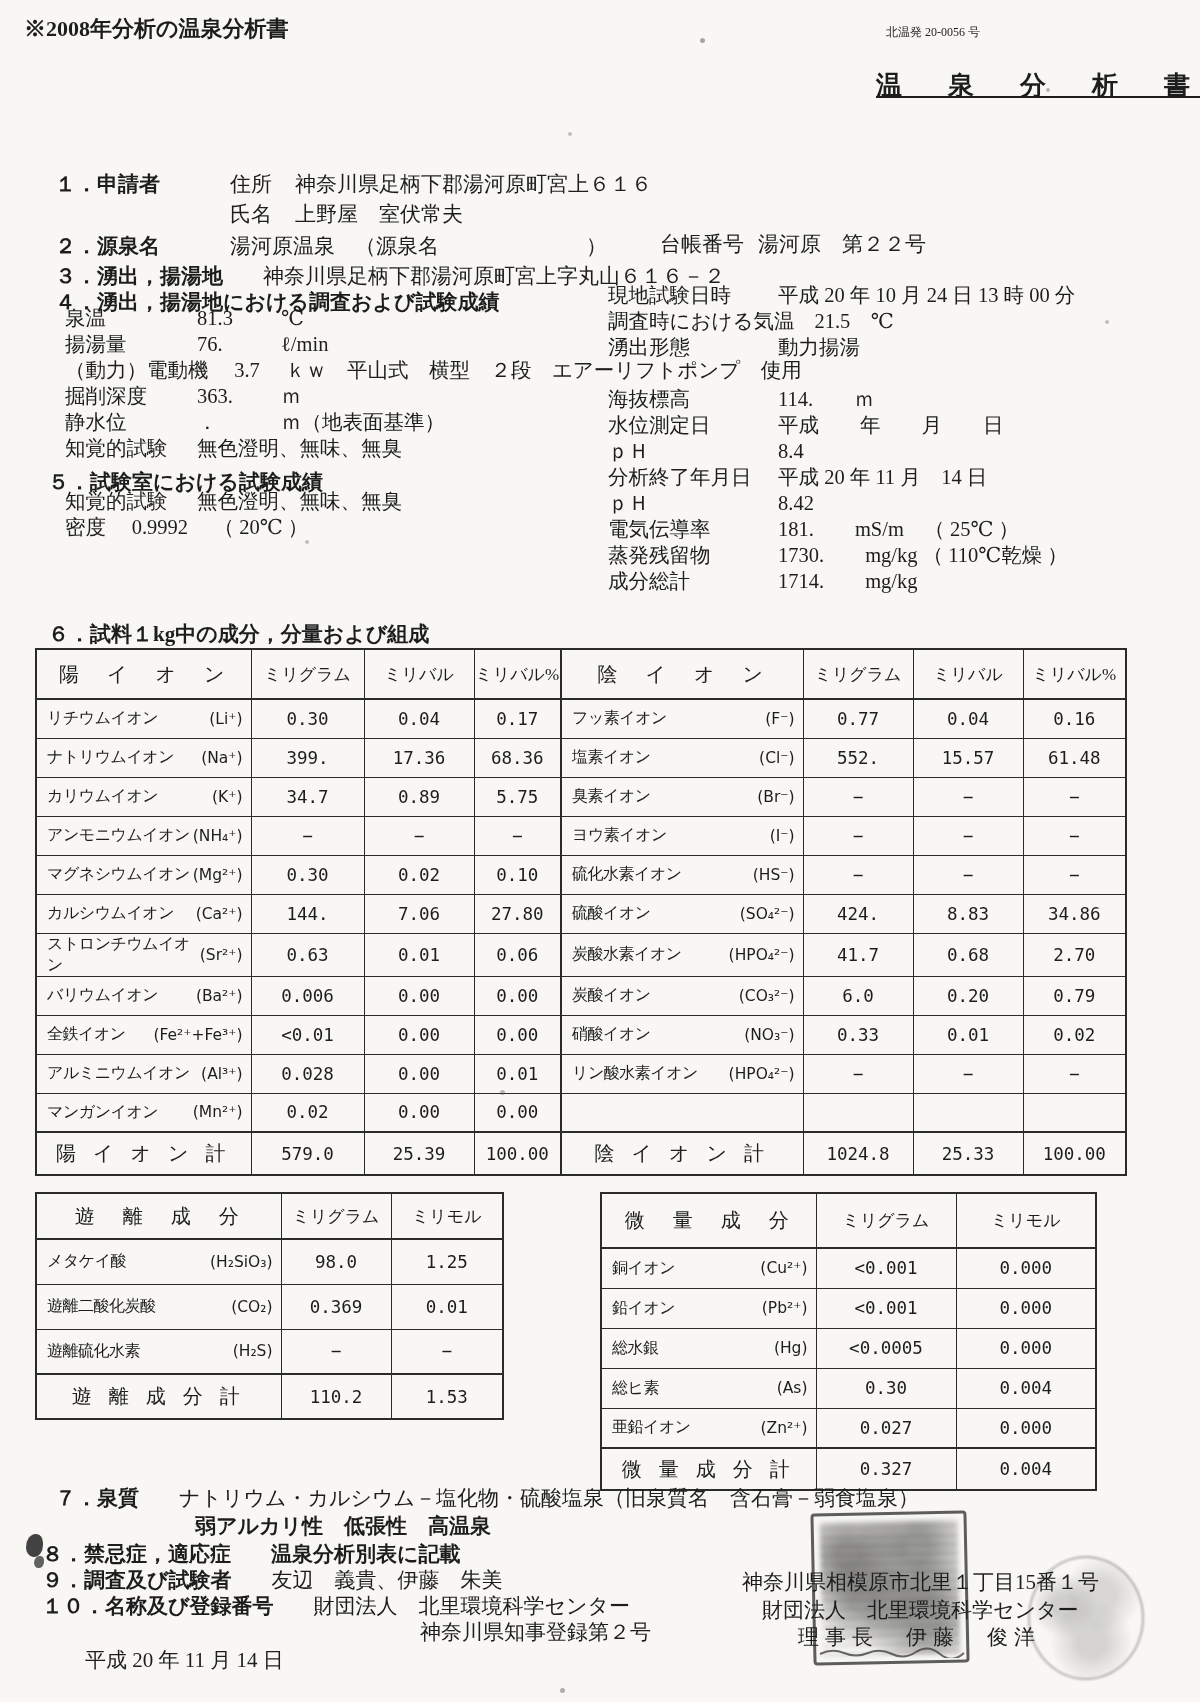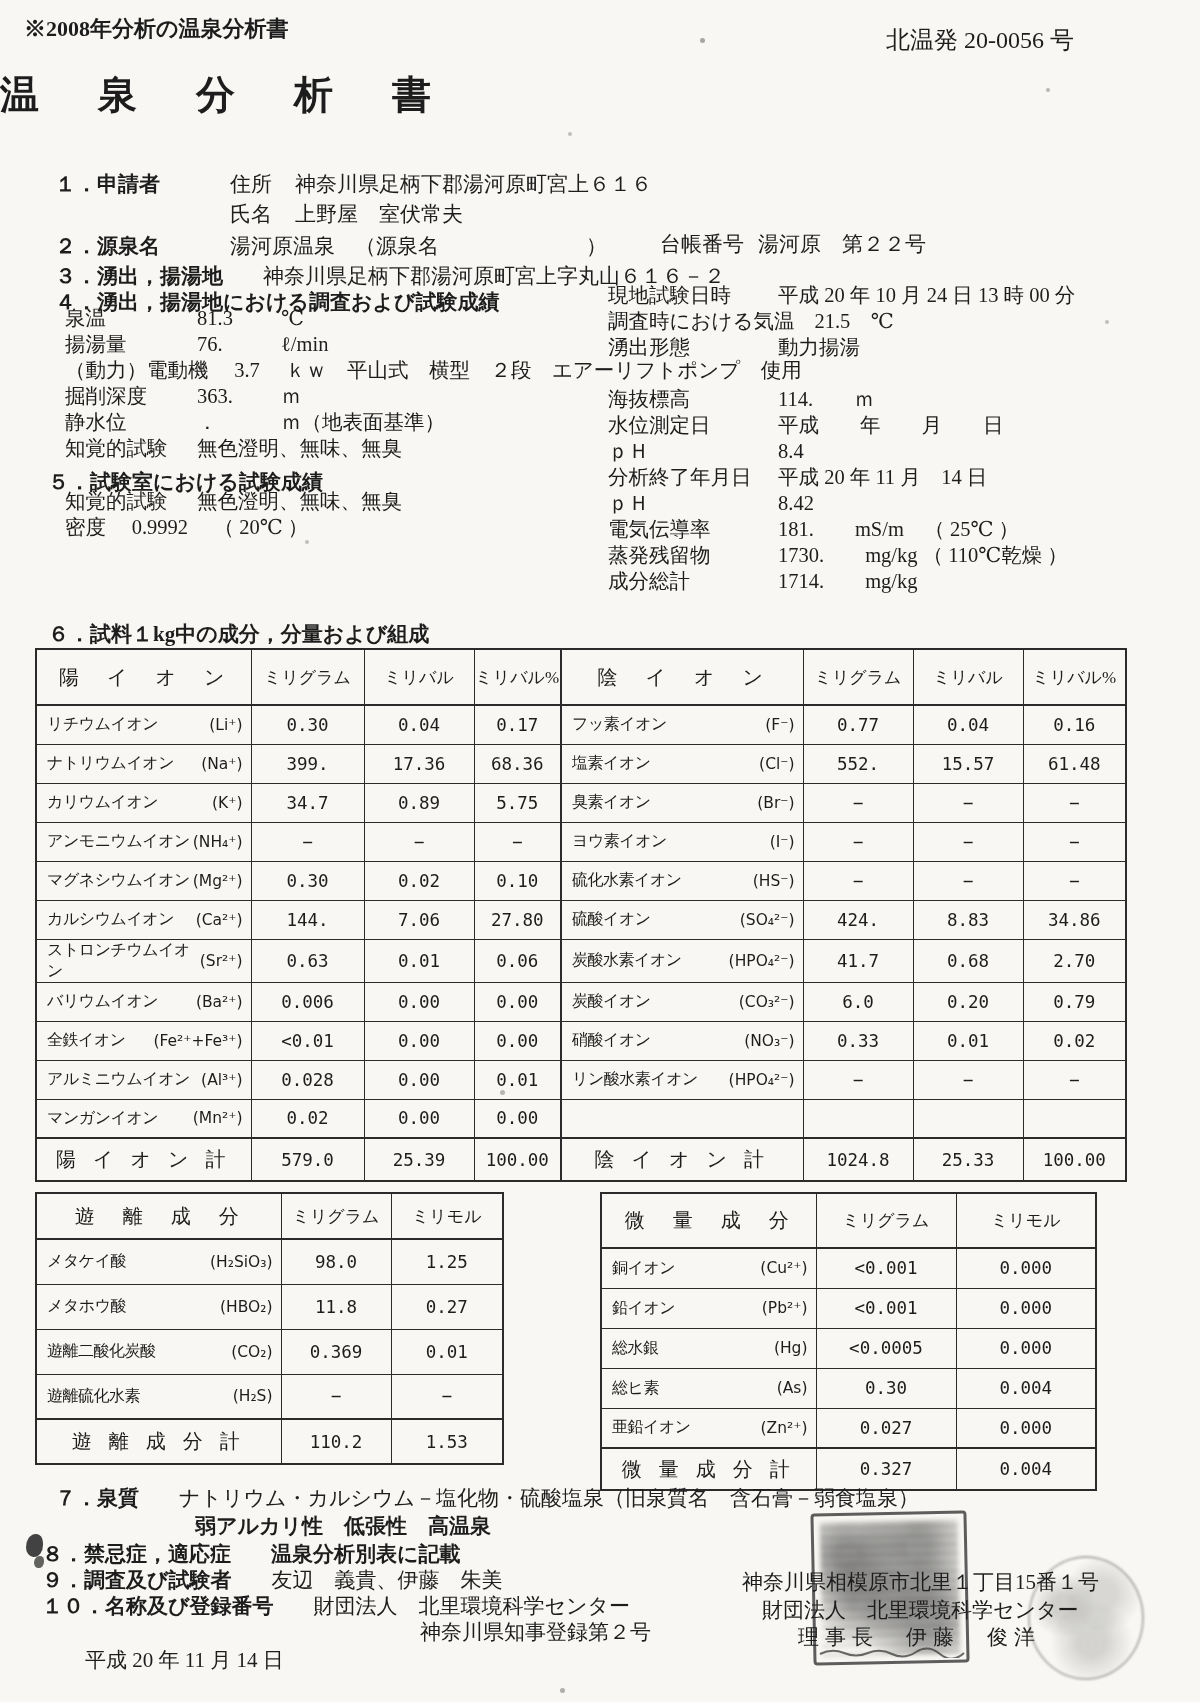--- a/index.html
+++ b/index.html
@@ -4,41 +4,41 @@
 <style>
   html,body{margin:0;padding:0;background:#dddbd6;}
   .page{
     position:relative;width:1200px;height:1702px;margin:0 auto;
     background:#f8f7f3;color:#1d1d1d;overflow:hidden;
     font-family:"Liberation Serif","DejaVu Serif",serif;
   }
   .abs{position:absolute;white-space:nowrap;}
   .z2{z-index:2;}
   .note{top:14px;left:24px;font-size:22px;font-weight:bold;}
-  .docno{top:24px;left:886px;font-size:24px;}
-  .title{top:68px;left:0;width:100%;text-align:left;font-size:39px;font-weight:bold;letter-spacing:10px;white-space:nowrap;position:absolute;}
+  .docno{top:24px;left:886px;font-size:12px;}
+  .title{top:68px;left:0;width:100%;text-align:right;font-size:26px;font-weight:bold;letter-spacing:10px;white-space:nowrap;position:absolute;text-decoration:underline;}
   .txt{font-size:21px;margin-top:6px;}
   .secno{font-weight:bold;} .gap20{margin-left:20px;} .gap40{margin-left:40px;} .gap14{margin-left:14px;}
   .w175{display:inline-block;min-width:175px;} .w65{display:inline-block;min-width:65px;}
 
   
   .fcol{position:absolute;}
   .frow{height:26px;line-height:26px;font-size:20.5px;white-space:nowrap;}
   .frow .fl{display:inline-block;}
   .frow-l .fl{min-width:132px;}
   .frow-l .fv{display:inline-block;min-width:70px;}
   .frow-l .fu{margin-left:14px;}
   .frow-r .fl{min-width:150px;}
   .frow-r .fv{margin-left:20px;}
 
   
   table{border-collapse:collapse;table-layout:fixed;}
   .iontbl{position:absolute;left:35px;top:648px;width:1090px;border:2.5px solid #2b2b2b;}
   .iontbl th,.iontbl td{border:1.5px solid #2b2b2b;padding:0;overflow:hidden;}
-  .iontbl thead tr{height:56px;}
+  .iontbl thead tr{height:50px;}
   .iontbl tbody tr{height:39px;}
   .iontbl tr.total-row{height:43px;}
   .iontbl thead th{border-bottom:2.5px solid #2b2b2b;font-weight:normal;}
   .iontbl .total-row td{border-top:2.5px solid #2b2b2b;}
   .maj{border-left:2.5px solid #2b2b2b !important;}
   .hname{font-size:20px;letter-spacing:4px;text-align:center;}
   .hcol{font-size:17px;text-align:center;letter-spacing:0;}
   .num{font-family:"DejaVu Sans Mono",monospace;font-size:17.5px;text-align:center;}
   .namewrap{display:flex;justify-content:space-between;align-items:center;padding:0 8px 0 10px;}
   .ion-jp{font-size:16px;letter-spacing:-0.5px;}
@@ -413,30 +413,20 @@
               <span class="ion-jp">メタケイ酸</span>
               <span class="ion-f">(H₂SiO₃)</span>
             </div>
           </td>
           <td class="num">98.0</td>
           <td class="num">1.25</td>
         </tr>
         <tr class="srow">
           <td class="name">
             <div class="namewrap">
-              <span class="ion-jp">メタホウ酸</span>
-              <span class="ion-f">(HBO₂)</span>
-            </div>
-          </td>
-          <td class="num">11.8</td>
-          <td class="num">0.27</td>
-        </tr>
-        <tr class="srow">
-          <td class="name">
-            <div class="namewrap">
               <span class="ion-jp">遊離二酸化炭酸</span>
               <span class="ion-f">(CO₂)</span>
             </div>
           </td>
           <td class="num">0.369</td>
           <td class="num">0.01</td>
         </tr>
         <tr class="srow">
           <td class="name">
             <div class="namewrap">

